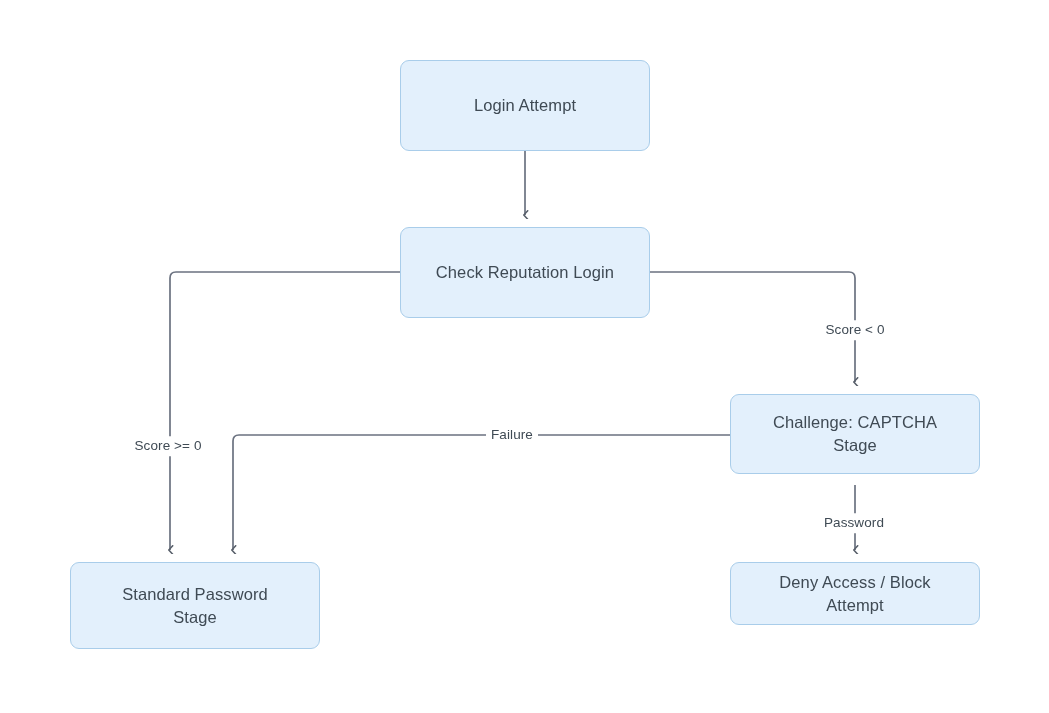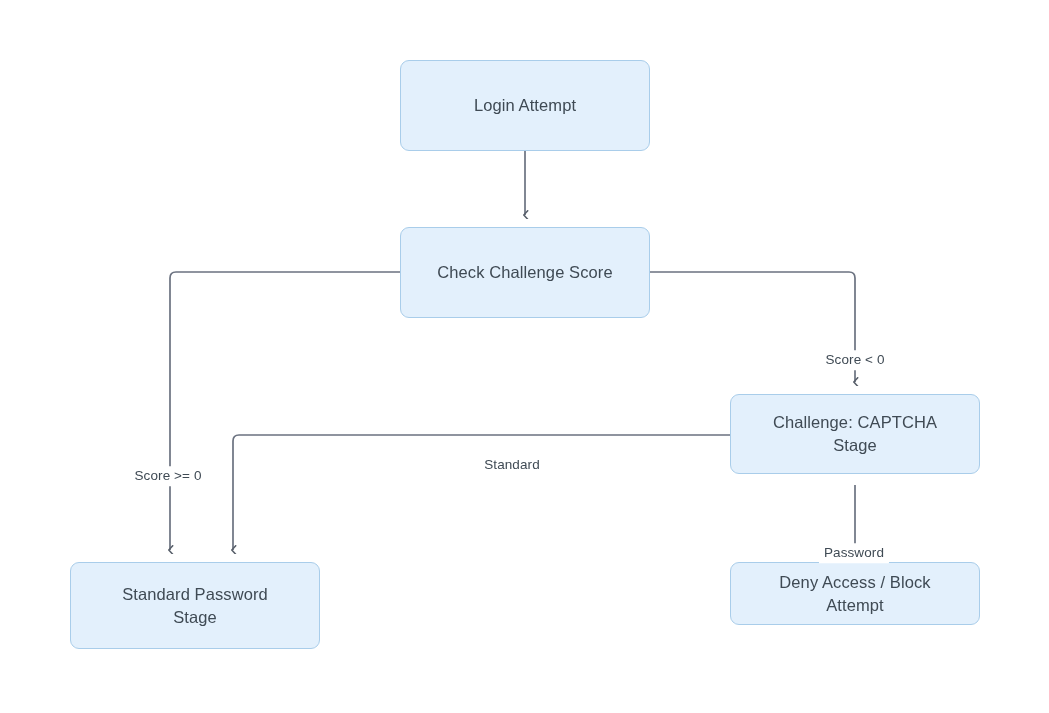--- a/index.html
+++ b/index.html
@@ -53,21 +53,20 @@
   .edge-label {
     position: absolute;
     color: #3f4a54;
     font-size: 13.5px;
     line-height: 1;
     letter-spacing: 0.1px;
     background: #ffffff;
     padding: 3px 5px;
     white-space: nowrap;
     transform: translate(-50%, -50%);
-    margin-top: 30px;
   }
 </style>
 </head>
 <body>
 
 <div id="diagram-canvas">
 
   <svg id="edge-layer" viewBox="0 0 1049 713">
     <defs>
       <marker id="arrowhead" markerWidth="9" markerHeight="9" refX="5.2" refY="4" orient="auto" markerUnits="userSpaceOnUse">
@@ -84,21 +83,21 @@
     <path d="M730,435 L239,435 Q233,435 233,441 L233,550" fill="none" stroke="#6b7280" stroke-width="1.7" marker-end="url(#arrowhead)"></path>
 
     <path d="M855,485 L855,550" fill="none" stroke="#6b7280" stroke-width="1.7" marker-end="url(#arrowhead)"></path>
   </svg>
 
   <div class="node" style="left:400px; top:60px; width:250px; height:91px;">
     <span class="node-label">Login Attempt</span>
   </div>
 
   <div class="node" style="left:400px; top:227px; width:250px; height:91px;">
-    <span class="node-label">Check Challenge Score</span>
+    <span class="node-label">Check Reputation Login</span>
   </div>
 
   <div class="node" style="left:730px; top:394px; width:250px; height:80px;">
     <span class="node-label">Challenge: CAPTCHA
 Stage</span>
   </div>
 
   <div class="node" style="left:70px; top:562px; width:250px; height:87px;justify-content:center;">
     <span class="node-label">Standard Password
 Stage</span>
@@ -106,17 +105,17 @@
 
   <div class="node" style="left:730px; top:562px; width:250px; height:63px;">
     <span class="node-label">Deny Access / Block
 Attempt</span>
   </div>
 
   <div class="edge-label" style="left:168px; top:446px;">Score &gt;= 0</div>
 
   <div class="edge-label" style="left:855px; top:330px;">Score &lt; 0</div>
 
-  <div class="edge-label" style="left:512px; top:435px;">Standard</div>
+  <div class="edge-label" style="left:512px; top:435px;">Failure</div>
 
   <div class="edge-label" style="left:854px; top:523px;">Password</div>
 
 </div>
 
 </body></html>

